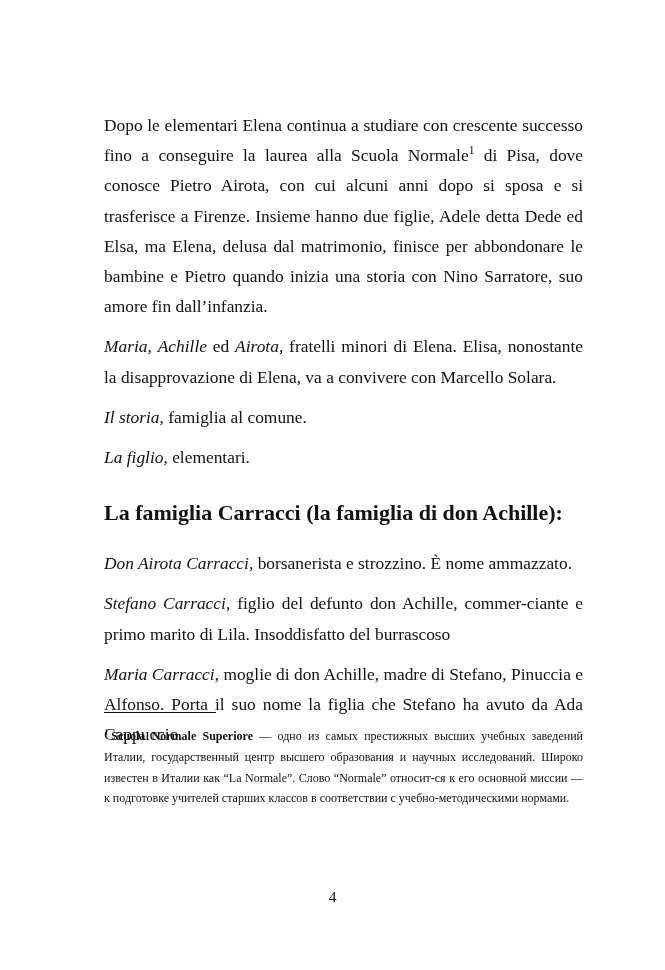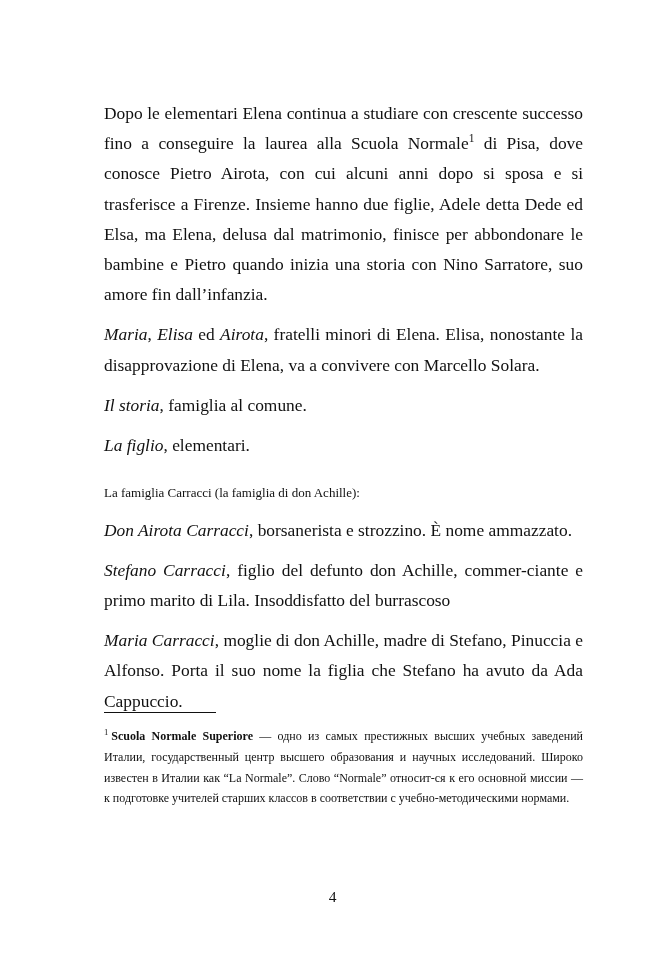--- a/index.html
+++ b/index.html
@@ -22,32 +22,32 @@
     padding: 94px 82px 0 104px;
   }
   .body-text {
     font-size: 17.4px;
     line-height: 1.735;
     text-align: justify;
     text-justify: inter-word;
     hyphens: manual;
   }
   p.para {
-    margin: 4px 0 0 0;
+    margin: 16px 0 0 0;
   }
   p.para + p.para {
     margin-top: 10px;
   }
   .it {
     font-style: italic;
   }
   .heading {
-    font-weight: normal;
+    font-weight: bold;
     margin: 22px 0 10px 0;
-    font-size: 13px;
+    font-size: 22px;
     line-height: 1.735;
   }
   sup.fn {
     font-size: 0.66em;
     vertical-align: super;
     line-height: 0;
   }
   .footnote-area {
     position: absolute;
     left: 104px;
@@ -85,21 +85,21 @@
 </style>
 </head>
 <body>
 
 <div class="page">
 
   <div class="body-text">
 
     <p class="para"><span>Dopo le elementari Elena continua a studiare con crescente successo fino a conseguire la laurea alla Scuola Normale</span><sup class="fn">1</sup><span> di Pisa, dove conosce Pietro Airota, con cui alcuni anni dopo si sposa e si trasferisce a Firenze. Insieme hanno due figlie, Adele detta Dede ed Elsa, ma Elena, delusa dal matrimonio, finisce per abbondonare le bambine e Pietro quando inizia una storia con Nino Sarratore, suo amore fin dall’infanzia.</span></p>
 
-    <p class="para"><span class="it">Maria</span><span>, </span><span class="it">Elisa</span><span> ed </span><span class="it">Airota</span><span>, fratelli minori di Elena. Elisa, nonostante la disapprovazione di Elena, va a convivere con Marcello Solara.</span></p>
+    <p class="para"><span class="it">Maria</span><span>, </span><span class="it">Achille</span><span> ed </span><span class="it">Airota</span><span>, fratelli minori di Elena. Elisa, nonostante la disapprovazione di Elena, va a convivere con Marcello Solara.</span></p>
 
     <p class="para"><span class="it">Il storia</span><span>, famiglia al comune.</span></p>
 
     <p class="para"><span class="it">La figlio</span><span>, elementari.</span></p>
 
     <p class="heading">La famiglia Carracci (la famiglia di don Achille):</p>
 
     <p class="para"><span class="it">Don Airota Carracci</span><span>, borsanerista e strozzino. È nome ammazzato.</span></p>
 
     <p class="para"><span class="it">Stefano Carracci</span><span>, figlio del defunto don Achille, commer-ciante e primo marito di Lila. Insoddisfatto del burrascoso</span></p>

